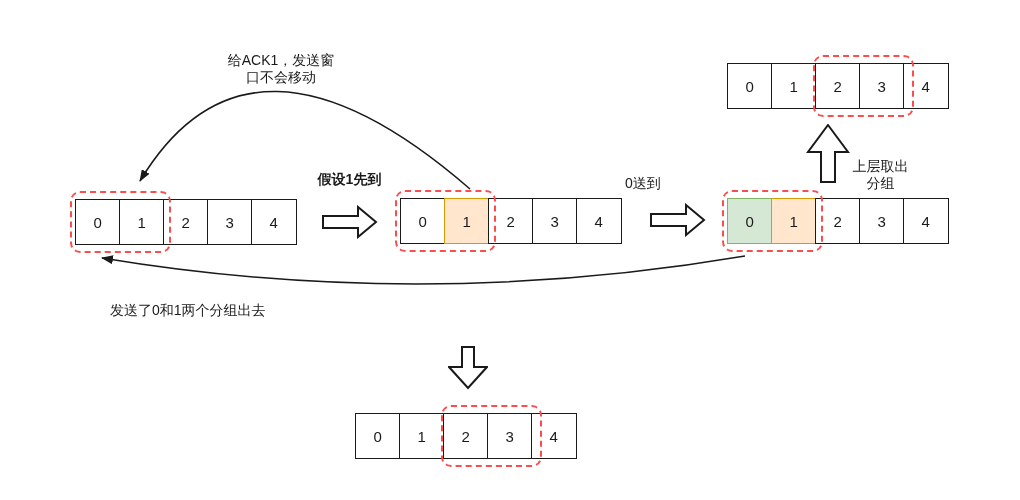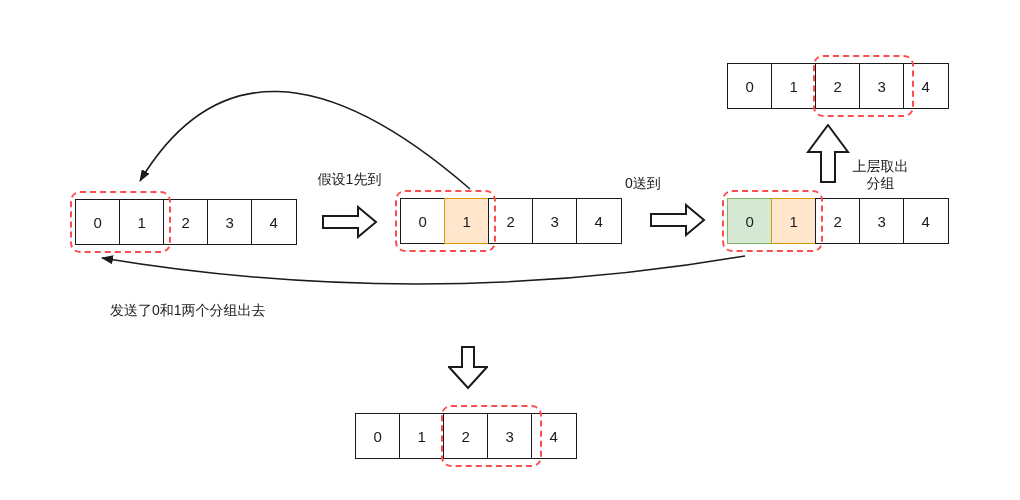--- a/index.html
+++ b/index.html
@@ -28,21 +28,21 @@
   #row-middle  { left:400px; top:198px; }
   #row-right   { left:727px; top:198px; }
   #row-topright{ left:727px; top:63px;  }
   #row-bottom  { left:355px; top:413px; }
 
   .label {
     position:absolute; font-size:14px; line-height:17px;
     white-space:pre-line; color:var(--text,#1a1a1a);
   }
   #label-ack1   { left:206px; top:52px;  width:150px; text-align:center; }
-  #label-assume { left:302px; top:171px; width:95px;  text-align:center; }
+  #label-assume { left:302px; top:171px; width:95px;  text-align:center;font-weight:bold; }
   #label-zero   { left:625px; top:175px; width:95px;  }
   #label-upper  { left:838px; top:137px; width:85px;  text-align:center;margin-top:21px; }
   #label-ack0   { left:384px; top:301px; width:150px; text-align:center; }
   #label-sent   { left:110px; top:302px; }
 
   .block-arrow { position:absolute; }
   #arrow-right-1 { left:322px; top:205px; }
   #arrow-right-2 { left:650px; top:203px; }
   #arrow-up      { left:806px; top:124px; }
   #arrow-down    { left:448px; top:346px; }
@@ -90,20 +90,22 @@
     </div>
   <div class="seq-row" id="row-bottom">
       <div class="cell">0</div>
       <div class="cell">1</div>
       <div class="cell">2</div>
       <div class="cell">3</div>
       <div class="cell">4</div>
       <div class="window-overlay" style="left: 86px; width: 101px;"></div>
     </div>
 
+  <div class="label" id="label-ack1">给ACK1，发送窗
+口不会移动</div>
   <div class="label" id="label-assume">假设1先到</div>
   <div class="label" id="label-zero">0送到</div>
   <div class="label" id="label-upper">上层取出
 分组</div>
   <div class="label" id="label-sent">发送了0和1两个分组出去</div>
 
   <svg class="block-arrow" id="arrow-right-1" width="56" height="34" viewBox="0 0 56 34">
     <polygon points="1,11 36,11 36,2 54,17 36,32 36,23 1,23"></polygon>
   </svg>
   <svg class="block-arrow" id="arrow-right-2" width="56" height="34" viewBox="0 0 56 34">

